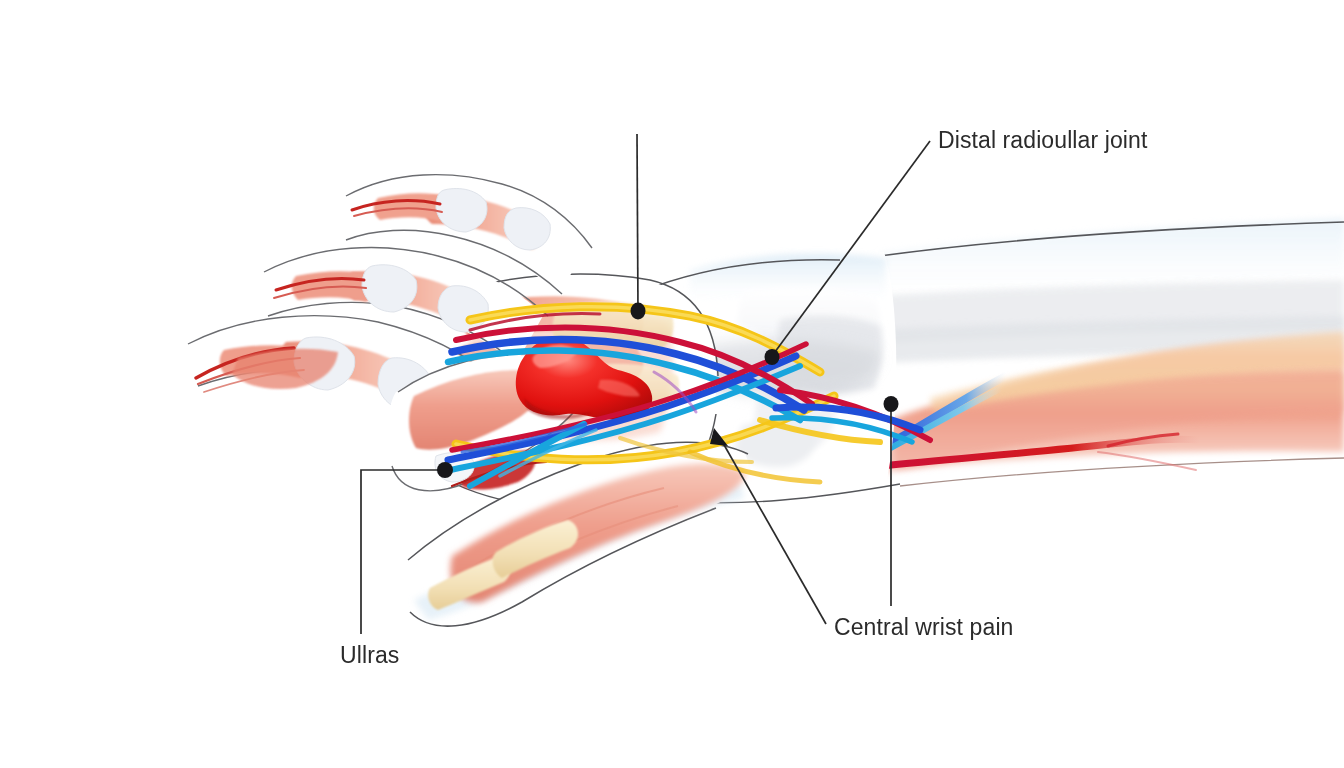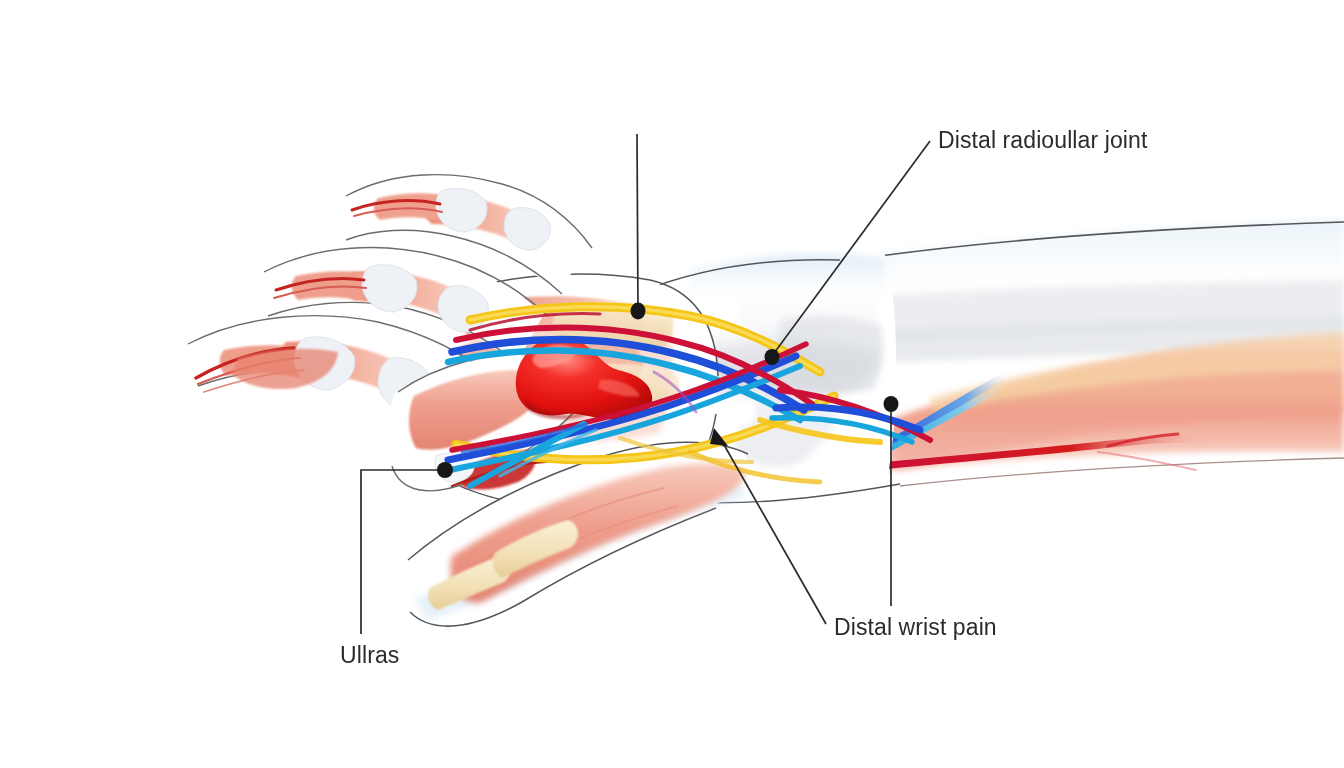--- a/index.html
+++ b/index.html
@@ -267,17 +267,17 @@
       <line x1="891" y1="406" x2="891" y2="606" stroke="#2b2b2b" stroke-width="1.7"></line>
       <ellipse cx="891" cy="404" rx="7.5" ry="8" fill="#17171a"></ellipse>
 
       <polyline points="440,470 361,470 361,634" fill="none" stroke="#2b2b2b" stroke-width="1.7"></polyline>
       <ellipse cx="445" cy="470" rx="8" ry="8" fill="#17171a"></ellipse>
     </g>
   </svg>
 
   <div class="anno-label" id="label-duj">Distal radioullar joint</div>
 
-  <div class="anno-label" id="label-cwp">Distal wrist pain</div>
+  <div class="anno-label" id="label-cwp">Central wrist pain</div>
 
   <div class="anno-label" id="label-ull">Ullras</div>
 
 </div>
 
 </body></html>

